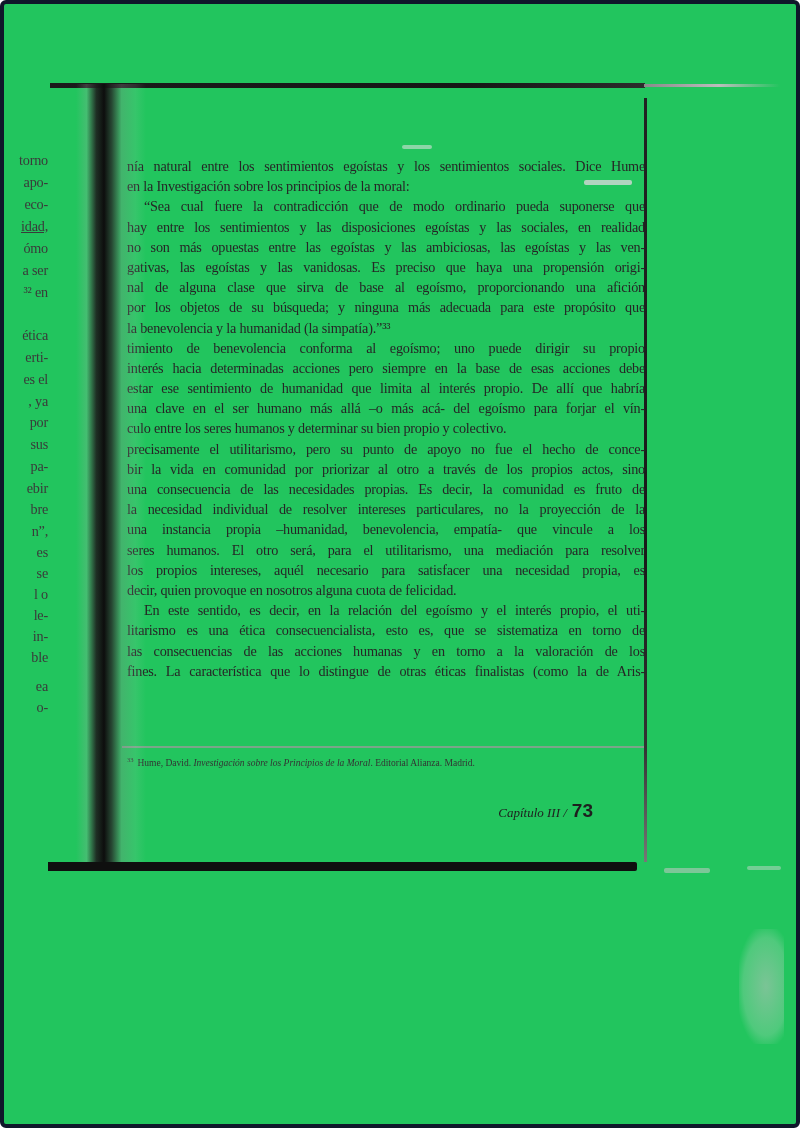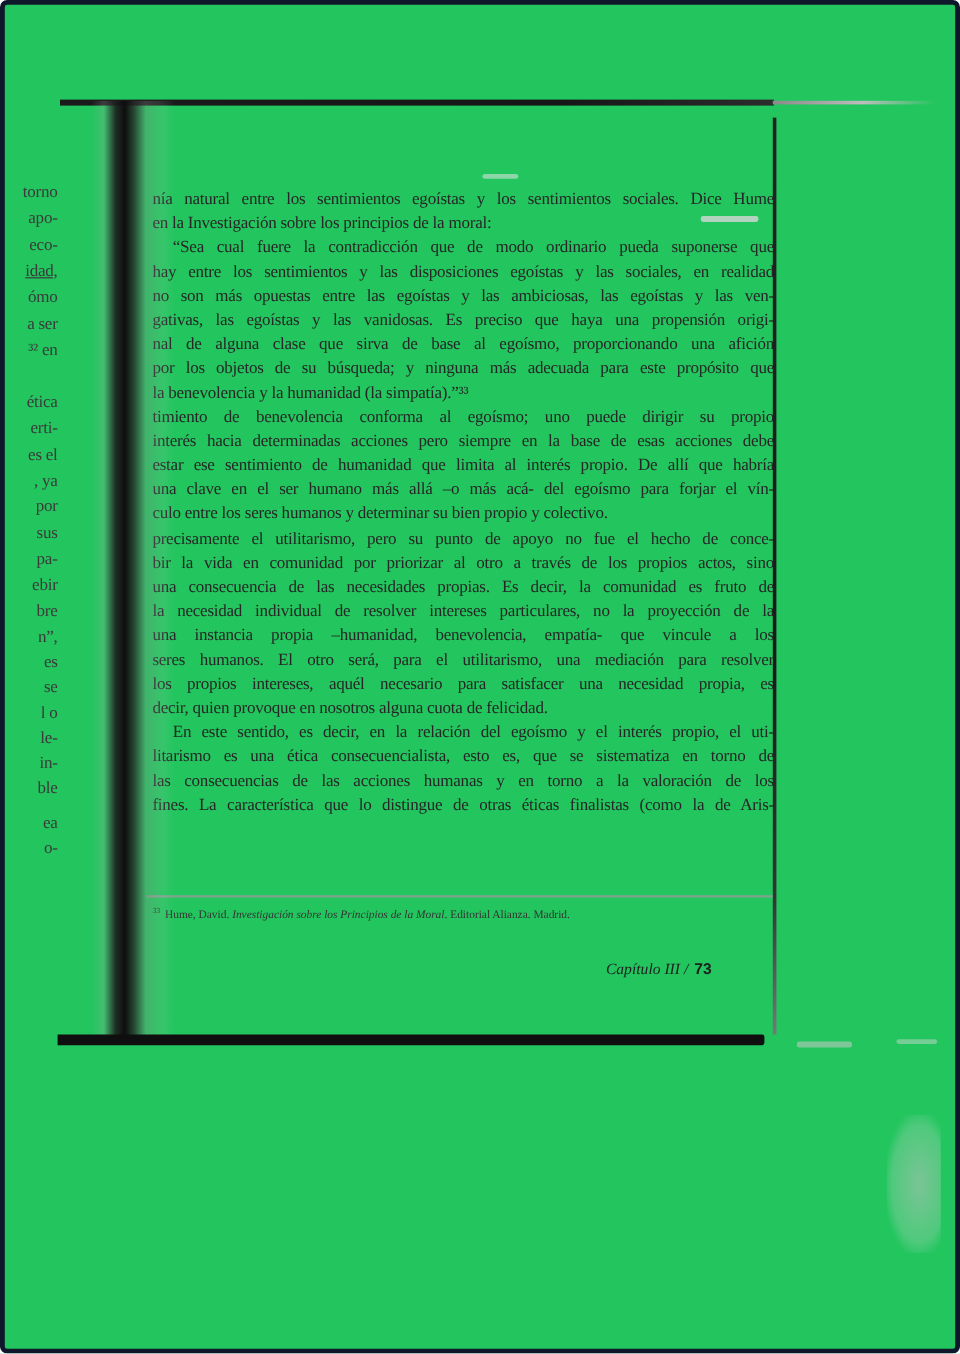--- a/index.html
+++ b/index.html
@@ -57,21 +57,21 @@
 
   
   .footnote-rule { position: absolute; left: 118px; top: 742px; width: 522px; height: 2px; background: #9a9a9a; opacity: .75; }
   .footnote { position: absolute; left: 123px; top: 752px; width: 500px; font-size: 9.5px; color: #333; letter-spacing: 0; }
   .footnote sup { font-size: 6.5px; margin-right: 4px; }
   .footnote .it { font-style: italic; }
 
   
   .footer { position: absolute; right: 203px; top: 796px; font-size: 13px; color: #1e1e1e; white-space: nowrap; }
   .footer .it { font-style: italic; }
-  .footer .pgnum { font-weight: bold; font-style: normal; font-size: 13px; margin-left: 5px; font-family: "Liberation Sans", sans-serif; }
+  .footer .pgnum { font-weight: bold; font-style: normal; font-size: 19px; margin-left: 5px; font-family: "Liberation Sans", sans-serif; }
 </style>
 </head>
 <body>
 
 <div class="canvas">
 
   <div class="top-edge-dark"></div>
   <div class="top-edge-fade"></div>
   <div class="gutter"></div>
   <div class="right-edge"></div>

